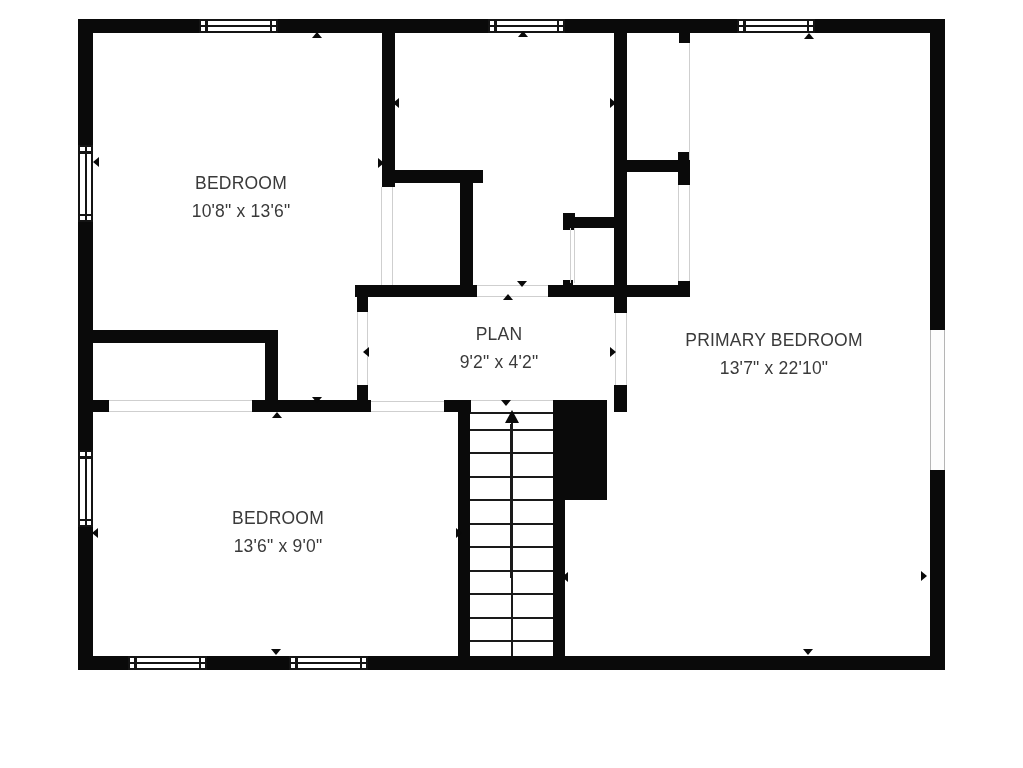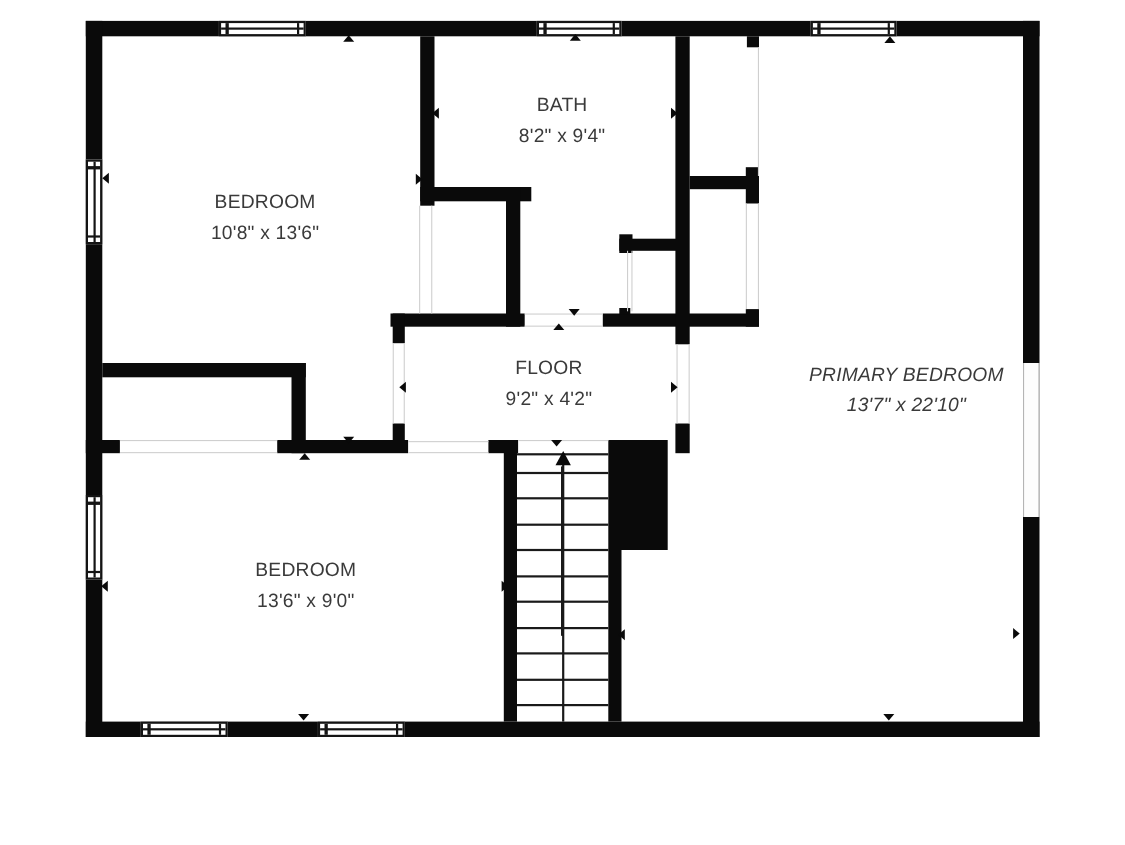--- a/index.html
+++ b/index.html
@@ -143,30 +143,26 @@
       <div class="stairline" style="left: 470px; top: 640px; width: 83px; height: 1.6px;"></div>
       <div class="stairline" style="left: 511px; top: 412px; width: 1.6px; height: 244px;"></div>
       <div class="stairline" style="left: 510px; top: 424px; width: 2px; height: 154px;"></div>
       <div class="tri up" style="left: 505px; top: 410px; border-left-width: 7px; border-right-width: 7px; border-bottom-width: 13px;"></div>
     </div>
 
   <div class="room-label" style="left: 241px; top: 169px;">
     <div>BEDROOM</div>
     <div>10'8" x 13'6"</div>
   </div>
-  <div class="room-label" style="left: 511px; top: 81px;">
-    <div>BATH</div>
-    <div>8'2" x 9'4"</div>
-  </div>
-  <div class="room-label" style="left: 824px; top: 326px; font-style: italic;">
+  <div class="room-label" style="left: 774px; top: 326px;">
     <div>PRIMARY BEDROOM</div>
     <div>13'7" x 22'10"</div>
   </div>
   <div class="room-label" style="left: 499px; top: 320px;">
-    <div>FLOOR</div>
+    <div>PLAN</div>
     <div>9'2" x 4'2"</div>
   </div>
   <div class="room-label" style="left: 278px; top: 504px;">
     <div>BEDROOM</div>
     <div>13'6" x 9'0"</div>
   </div>
 
 </div>
 
 </body></html>

